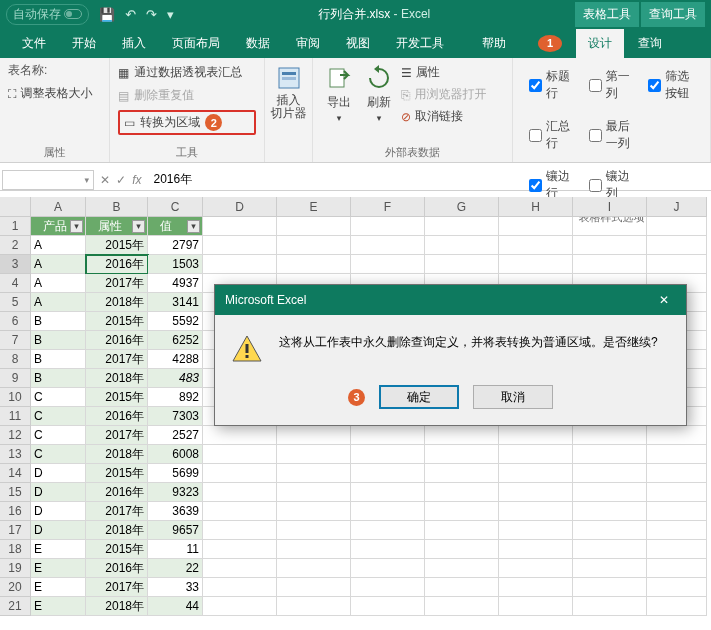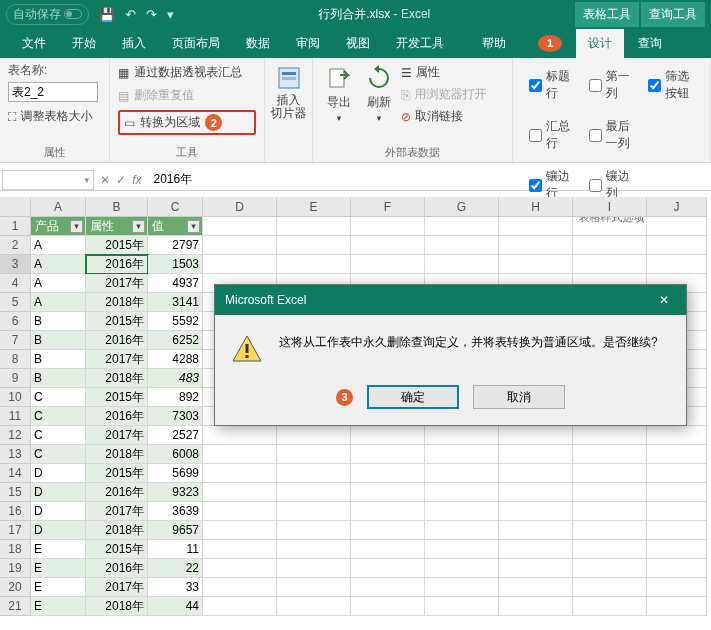--- a/index.html
+++ b/index.html
@@ -44,35 +44,35 @@
 .fx-input{flex:1;border:none;padding:2px 6px;height:20px;}
 .grid{position:relative;}
 .col-headers{display:flex;margin-left:0;}
 .corner{width:31px;height:20px;background:#e8e8e8;border-right:1px solid #ccc;border-bottom:1px solid #ccc;}
 .ch{height:20px;background:#e8e8e8;border-right:1px solid #ccc;border-bottom:1px solid #ccc;text-align:center;line-height:20px;color:#555;}
 .rows{display:flex;flex-direction:column;}
 .row{display:flex;height:19px;}
 .rh{width:31px;background:#e8e8e8;border-right:1px solid #ccc;border-bottom:1px solid #ccc;text-align:center;line-height:19px;color:#555;}
 .rh.sel{background:#d5d5d5;}
 .cell{border-right:1px solid #d8d8d8;border-bottom:1px solid #d8d8d8;padding:0 3px;line-height:19px;overflow:hidden;white-space:nowrap;}
-.hdr-cell{background:#6aaa6a;color:#fff;font-weight:500;display:flex;align-items:center;justify-content:space-between;padding:0 2px 0 4px;}
+.hdr-cell{background:#6aaa6a;color:#fff;font-weight:500;display:flex;align-items:center;justify-content:space-between;padding:0 2px 0 12px;}
 .hdr-cell .dd{width:13px;height:13px;background:#eaeaea;border:1px solid #999;color:#444;font-size:9px;display:flex;align-items:center;justify-content:center;}
 .band-a{background:#e4efe3;}
 .band-b{background:#fff;}
 .colB{background:#e4efe3;}
 .active-cell{outline:2px solid #1b7b46;outline-offset:-1px;}
 .c-right{text-align:right;}
 .dialog{position:absolute;left:214px;top:284px;width:473px;background:#f0f0f0;border:1px solid #707070;box-shadow:3px 3px 14px rgba(0,0,0,.35);}
 .dlg-title{height:30px;background:#0e7a5f;color:#fff;display:flex;align-items:center;justify-content:space-between;padding:0 0 0 10px;}
 .dlg-close{width:44px;height:30px;display:flex;align-items:center;justify-content:center;color:#fff;font-size:15px;}
 .dlg-body{padding:18px 16px 16px;display:flex;flex-direction:column;}
 .dlg-msg-row{display:flex;gap:16px;align-items:flex-start;}
 .warn-tri{width:32px;height:32px;}
 .dlg-btns{display:flex;gap:14px;justify-content:center;margin-top:20px;align-items:center;}
-.dlg-btn{width:92px;height:24px;background:#e6e6e6;border:1px solid #adadad;cursor:pointer;}
+.dlg-btn{width:80px;height:24px;background:#e6e6e6;border:1px solid #adadad;cursor:pointer;}
 .dlg-btn.def{border:2px solid #0e7aad;}
 svg{display:block;}
 </style>
 </head>
 <body>
 
 <div class="title-bar">
   <div class="autosave">
     <span>自动保存</span>
     <span class="pill"></span>
@@ -108,21 +108,20 @@
     <span class="badge">1</span>
   </span>
   <span class="active">设计</span>
   <span>查询</span>
 </div>
 
 <div class="ribbon">
   <div class="group" style="width:110px">
     <div class="prop-top">
       <span class="tbl-name-label">表名称:</span>
-      <input class="tbl-name-input" value="表2_2" style="">
       <div class="resize-row">
         <span>⛶</span>
         <span>调整表格大小</span>
       </div>
     </div>
     <div class="grp-label">属性</div>
   </div>
 
   <div class="group" style="width:155px">
     <div class="tools-col">

